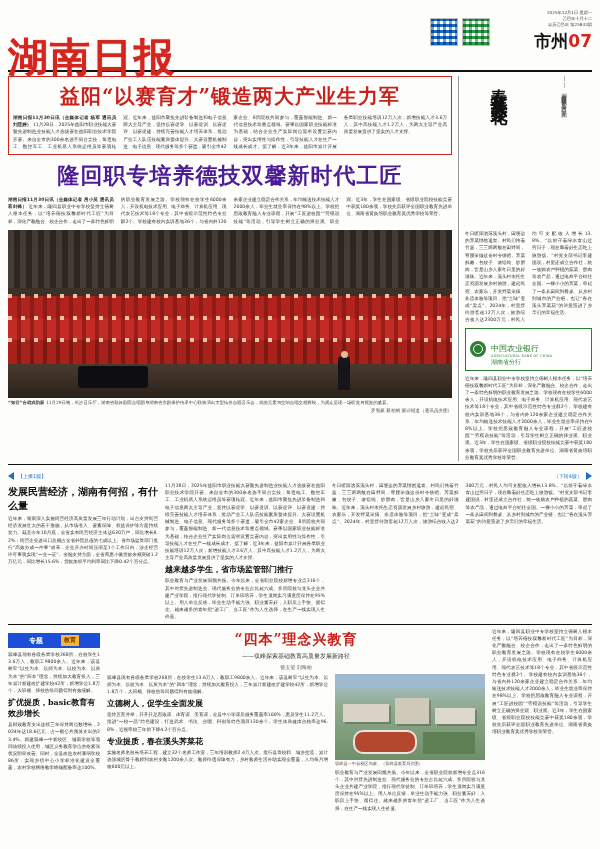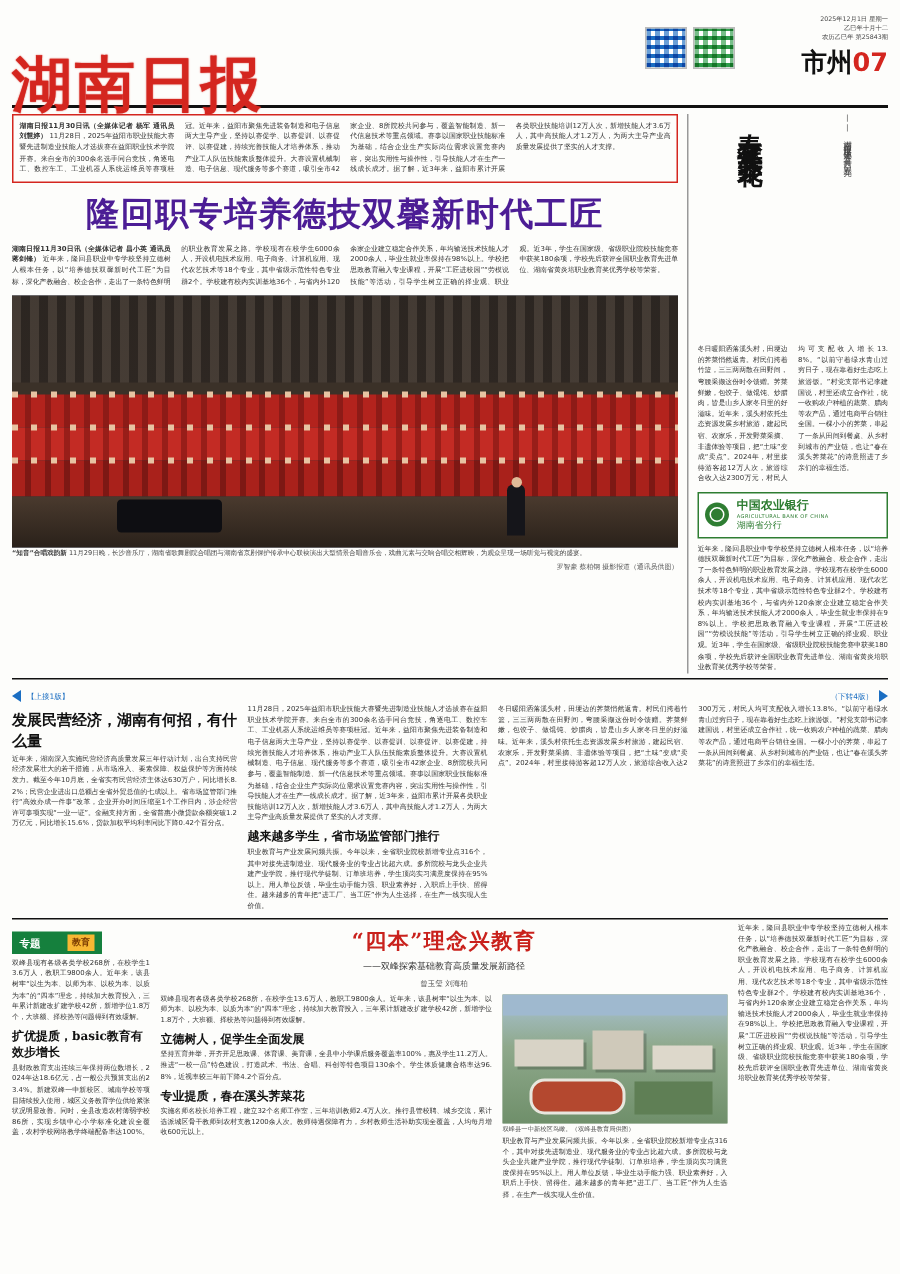--- a/index.html
+++ b/index.html
@@ -31,28 +31,28 @@
        -webkit-hyphens:auto;hyphens:auto;word-break:break-all;}
   .c4{column-count:4;column-gap:7px;}
   .c2{column-count:2;column-gap:7px;}
   .photo{position:relative;background:#2b2b33;overflow:hidden;}
   .cap{font-size:4.4px;color:#444;line-height:6px;margin-top:2px;}
   .vtitle{writing-mode:vertical-rl;font-family:"DejaVu Serif","Liberation Serif",serif;font-weight:bold;font-size:17px;letter-spacing:3px;color:#111;height:150px;margin:0 auto;}
   .vsub{writing-mode:vertical-rl;font-size:5.5px;color:#444;letter-spacing:1px;height:110px;margin:0 auto;}
   .bank{border:1px solid #2e7d32;margin:4px 0;padding:3px 4px;display:flex;align-items:center;gap:5px;background:#fff;}
   .bank-logo{width:16px;height:16px;border-radius:50%;background:#2e7d32;position:relative;flex:0 0 auto;}
   .bank-logo:after{content:"";position:absolute;inset:3px;border:1.5px solid #fff;border-radius:50%;}
-  .bank-cn{font-size:8px;font-weight:bold;color:#2e7d32;line-height:10px;}
+  .bank-cn{font-size:8px;font-weight:normal;color:#2e7d32;line-height:10px;margin-top:12px;}
   .bank-en{font-size:3.4px;color:#2e7d32;letter-spacing:.3px;}
   .bank-sub{font-size:6px;color:#2e7d32;}
   .tagL{display:flex;align-items:center;gap:4px;margin:4px 0 2px;}
   .tri{width:0;height:0;border-top:4px solid transparent;border-bottom:4px solid transparent;border-right:6px solid #1b6ec2;}
   .tri.r{border-right:0;border-left:6px solid #1b6ec2;}
   .tagtext{font-size:5px;color:#1b6ec2;}
-  .secbadge{display:inline-flex;align-items:center;gap:18px;background:#15803d;color:#fff;font-size:7px;font-weight:bold;padding:2px 5px;}
+  .secbadge{display:inline-flex;align-items:center;gap:18px;background:#1d4ed8;color:#fff;font-size:7px;font-weight:bold;padding:2px 21px;}
   .secbadge .b{background:#f7b733;color:#7a3a00;padding:1px 3px;font-size:6px;}
   .h4{font-family:"DejaVu Serif","Liberation Serif",serif;font-weight:bold;font-size:10px;color:#111;margin:3px 0 2px;}
   .h5{font-family:"DejaVu Serif","Liberation Serif",serif;font-weight:bold;font-size:8px;color:#111;margin:3px 0 2px;}
   .sign{font-size:4.6px;color:#555;text-align:right;margin-top:2px;}
   .photoCaption{font-size:4.2px;color:#555;margin-top:1px;}
   .choir{position:absolute;inset:0;}
   .aerial{position:relative;overflow:hidden;background:#6f8f6a;}
 </style>
 </head>
 <body>
@@ -76,20 +76,21 @@
       </div>
     </div>
   </div>
   <div class="rule"></div>
 
   <div class="cols">
 
     <div class="colL">
 
       <div class="boxred">
+        <div class="h1">益阳“以赛育才”锻造两大产业生力军</div>
         <div class="txt c4">
           <b>湖南日报11月30日讯（全媒体记者 杨军 通讯员 刘慧婷）</b>
           <span>11月28日，2025年益阳市职业技能大赛暨先进制造业技能人才选拔赛在益阳职业技术学院开赛。来自全市的300余名选手同台竞技，角逐电工、数控车工、工业机器人系统运维员等赛项桂冠。近年来，益阳市聚焦先进装备制造和电子信息两大主导产业，坚持以赛促学、以赛促训、以赛促评、以赛促建，持续完善技能人才培养体系，推动产业工人队伍技能素质整体提升。大赛设置机械制造、电子信息、现代服务等多个赛道，吸引全市42家企业、8所院校共同参与，覆盖智能制造、新一代信息技术等重点领域。赛事以国家职业技能标准为基础，结合企业生产实际岗位需求设置竞赛内容，突出实用性与操作性，引导技能人才在生产一线成长成才。据了解，近3年来，益阳市累计开展各类职业技能培训12万人次，新增技能人才3.6万人，其中高技能人才1.2万人，为两大主导产业高质量发展提供了坚实的人才支撑。</span>
         </div>
       </div>
 
       <div>
         <div class="h2">隆回职专培养德技双馨新时代工匠</div>
         <div class="txt c4">
           <b>湖南日报11月30日讯（全媒体记者 昌小英 通讯员 蒋剑锋）</b>

